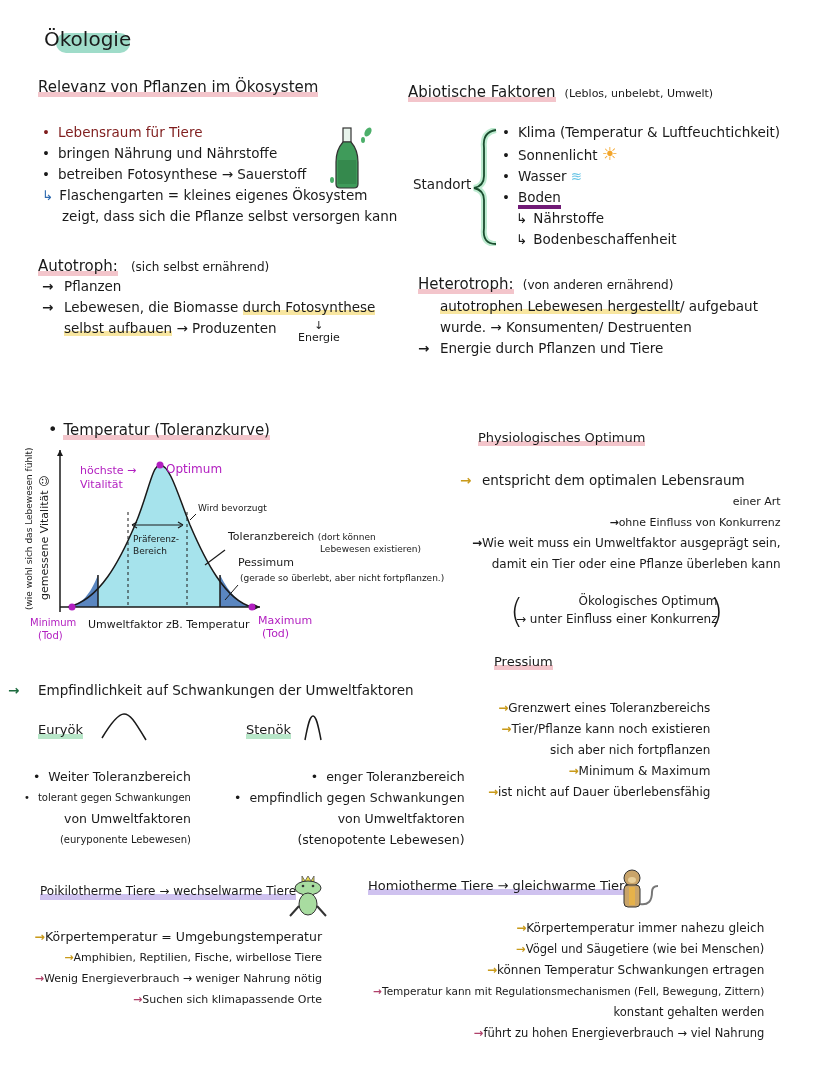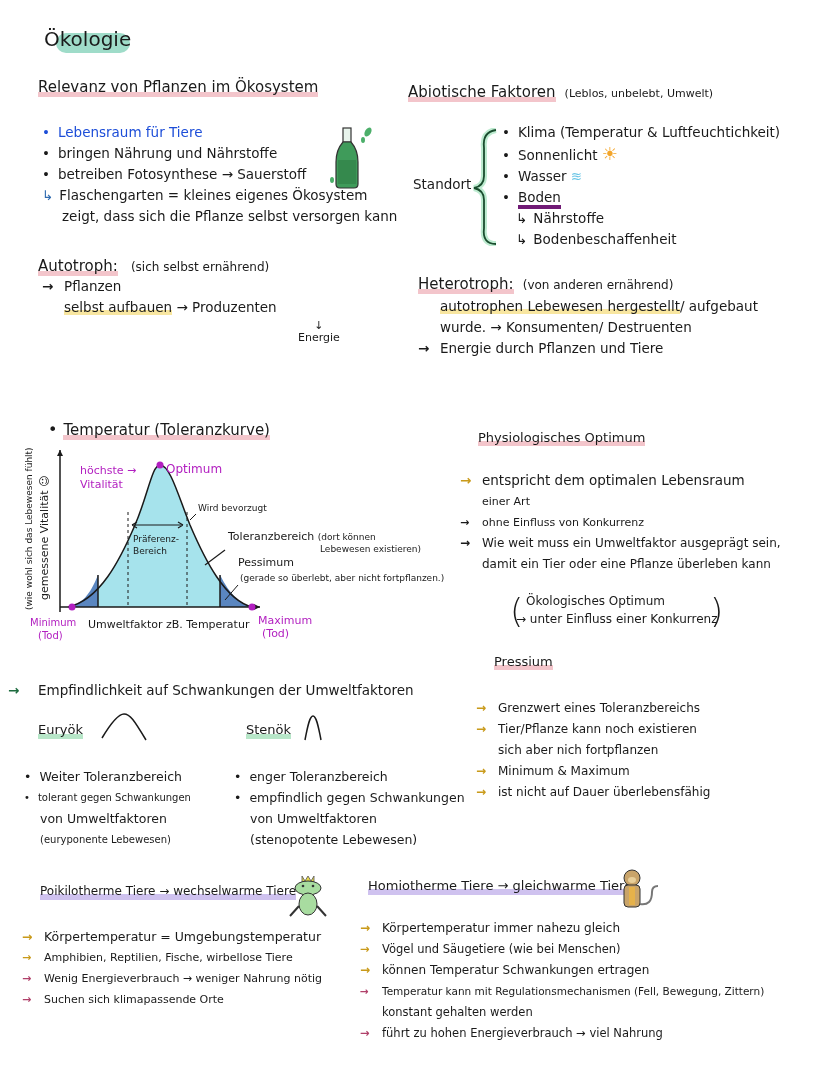--- a/index.html
+++ b/index.html
@@ -10,39 +10,39 @@
   .title-chip .bg { position: absolute; left: 16px; top: 6px; width: 74px; height: 20px; background: #9fdcc9; border-radius: 10px; z-index: 0; }
   .title-chip span.t { position: relative; z-index: 1; }
   .h { font-size: 15px; }
   .ul-pink { background-image: linear-gradient(#f3c5cb, #f3c5cb); background-repeat: no-repeat; background-size: 100% 5px; background-position: 0 100%; padding-bottom: 1px; }
   .ul-green { background-image: linear-gradient(#b7e6c8, #b7e6c8); background-repeat: no-repeat; background-size: 100% 5px; background-position: 0 100%; padding-bottom: 2px; }
   .ul-purple { background-image: linear-gradient(#cfc2ef, #cfc2ef); background-repeat: no-repeat; background-size: 100% 6px; background-position: 0 100%; padding-bottom: 2px; }
   .ul-yellow { background-image: linear-gradient(#f8e6a0, #f8e6a0); background-repeat: no-repeat; background-size: 100% 5px; background-position: 0 100%; }
   .ul-orange { border-bottom: 4px solid #701a75; }
   .small { font-size: 11px; }
   .line { font-size: 13.5px; line-height: 21px; }
-  .line-s { font-size: 12px; line-height: 21px; }
+  .line-s { font-size: 12px; line-height: 21px; text-align: right; }
   .bullet::before { content: "•"; margin-right: 8px; }
   .arrow { display: inline-block; width: 22px; font-weight: bold; }
   .arr-y { color: #c99a1a; }
   .arr-p { color: #b0416a; }
   .arr-k { color: #1a1a1a; }
   .arr-g { color: #1d6b3f; }
   .purple { color: #b21fc0; }
 </style>
 </head>
 <body>
 
 <div class="title-chip">
   <div class="bg"></div><span class="t">Ökologie</span>
 </div>
 
 <div class="abs h ul-pink" style="left:38px;top:78px;">Relevanz von Pflanzen im Ökosystem</div>
 <div class="abs" style="left:42px;top:122px;">
-  <div class="line bullet" style="color:#1d4ed8">Lebensraum für Tiere</div>
+  <div class="line bullet" style="color:#7f1d1d">Lebensraum für Tiere</div>
   <div class="line bullet">bringen Nährung und Nährstoffe</div>
   <div class="line bullet">betreiben Fotosynthese → Sauerstoff</div>
   <div class="line"><span style="color:#2f6bb0;margin-right:6px;">↳</span><span>Flaschengarten = kleines eigenes Ökosystem</span></div>
   <div class="line" style="padding-left:20px;">zeigt, dass sich die Pflanze selbst versorgen kann</div>
 </div>
 <svg class="abs" style="left:330px;top:120px;" width="50" height="72">
   <rect x="13" y="8" width="8" height="14" fill="#e8f4ec" stroke="#333" stroke-width="1.2"></rect>
   <path d="M13 22 Q6 30 6 42 L6 64 Q6 68 10 68 L24 68 Q28 68 28 64 L28 42 Q28 30 21 22 Z" fill="#3f9b5a" stroke="#333" stroke-width="1.2"></path>
   <path d="M8 40 L26 40 L26 64 L8 64 Z" fill="#2e7d45" opacity="0.6"></path>
   <ellipse cx="38" cy="12" rx="3" ry="5" fill="#4caf6a" transform="rotate(30 38 12)"></ellipse>
@@ -67,20 +67,21 @@
   <div class="line" style="padding-left:14px;"><span style="margin-right:6px;">↳</span><span>Nährstoffe</span></div>
   <div class="line" style="padding-left:14px;"><span style="margin-right:6px;">↳</span><span>Bodenbeschaffenheit</span></div>
 </div>
 
 <div class="abs" style="left:38px;top:256px;">
   <span class="h ul-pink">Autotroph:</span>
   <span class="line-s" style="margin-left:8px;">(sich selbst ernährend)</span>
 </div>
 <div class="abs" style="left:42px;top:276px;">
   <div class="line"><span class="arrow arr-k">→</span><span>Pflanzen</span></div>
+  <div class="line"><span class="arrow arr-k">→</span><span>Lebewesen, die Biomasse </span><span class="ul-yellow">durch Fotosynthese</span></div>
   <div class="line" style="padding-left:22px;"><span class="ul-yellow">selbst aufbauen</span><span> → Produzenten</span></div>
 </div>
 <div class="abs small" style="left:298px;top:320px;text-align:center;line-height:12px;">
   <div>↓</div>
     <div>Energie</div>
 </div>
 
 <div class="abs" style="left:418px;top:274px;">
   <span class="h ul-pink">Heterotroph:</span>
   <span class="line-s" style="margin-left:4px;">(von anderen ernährend)</span>

